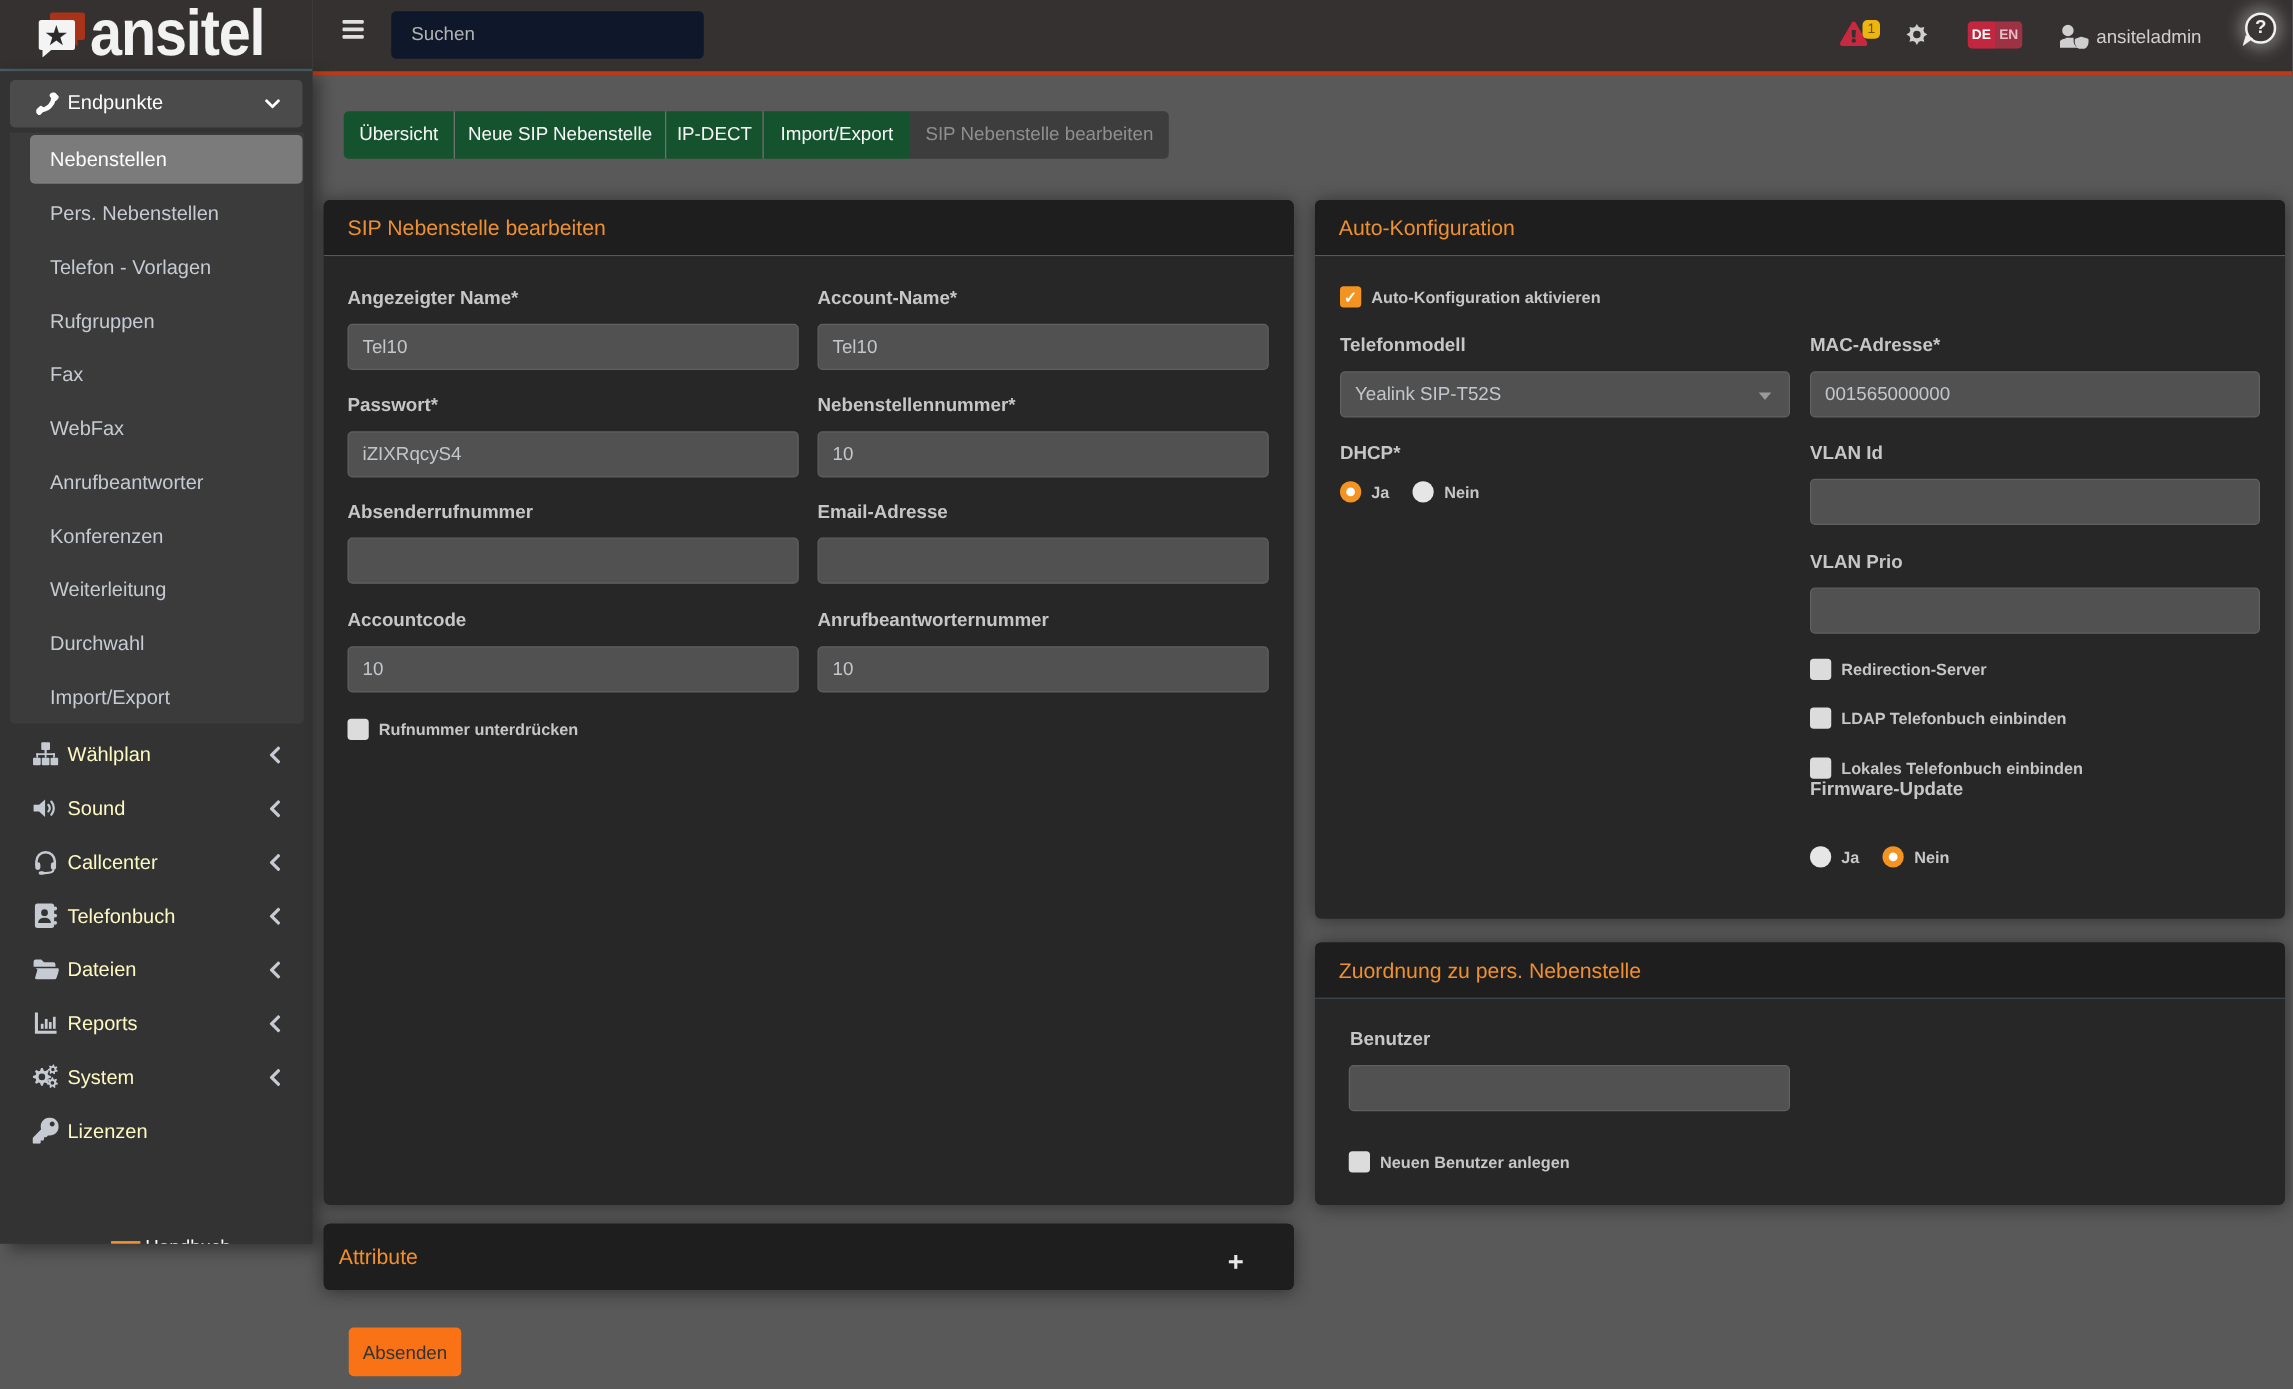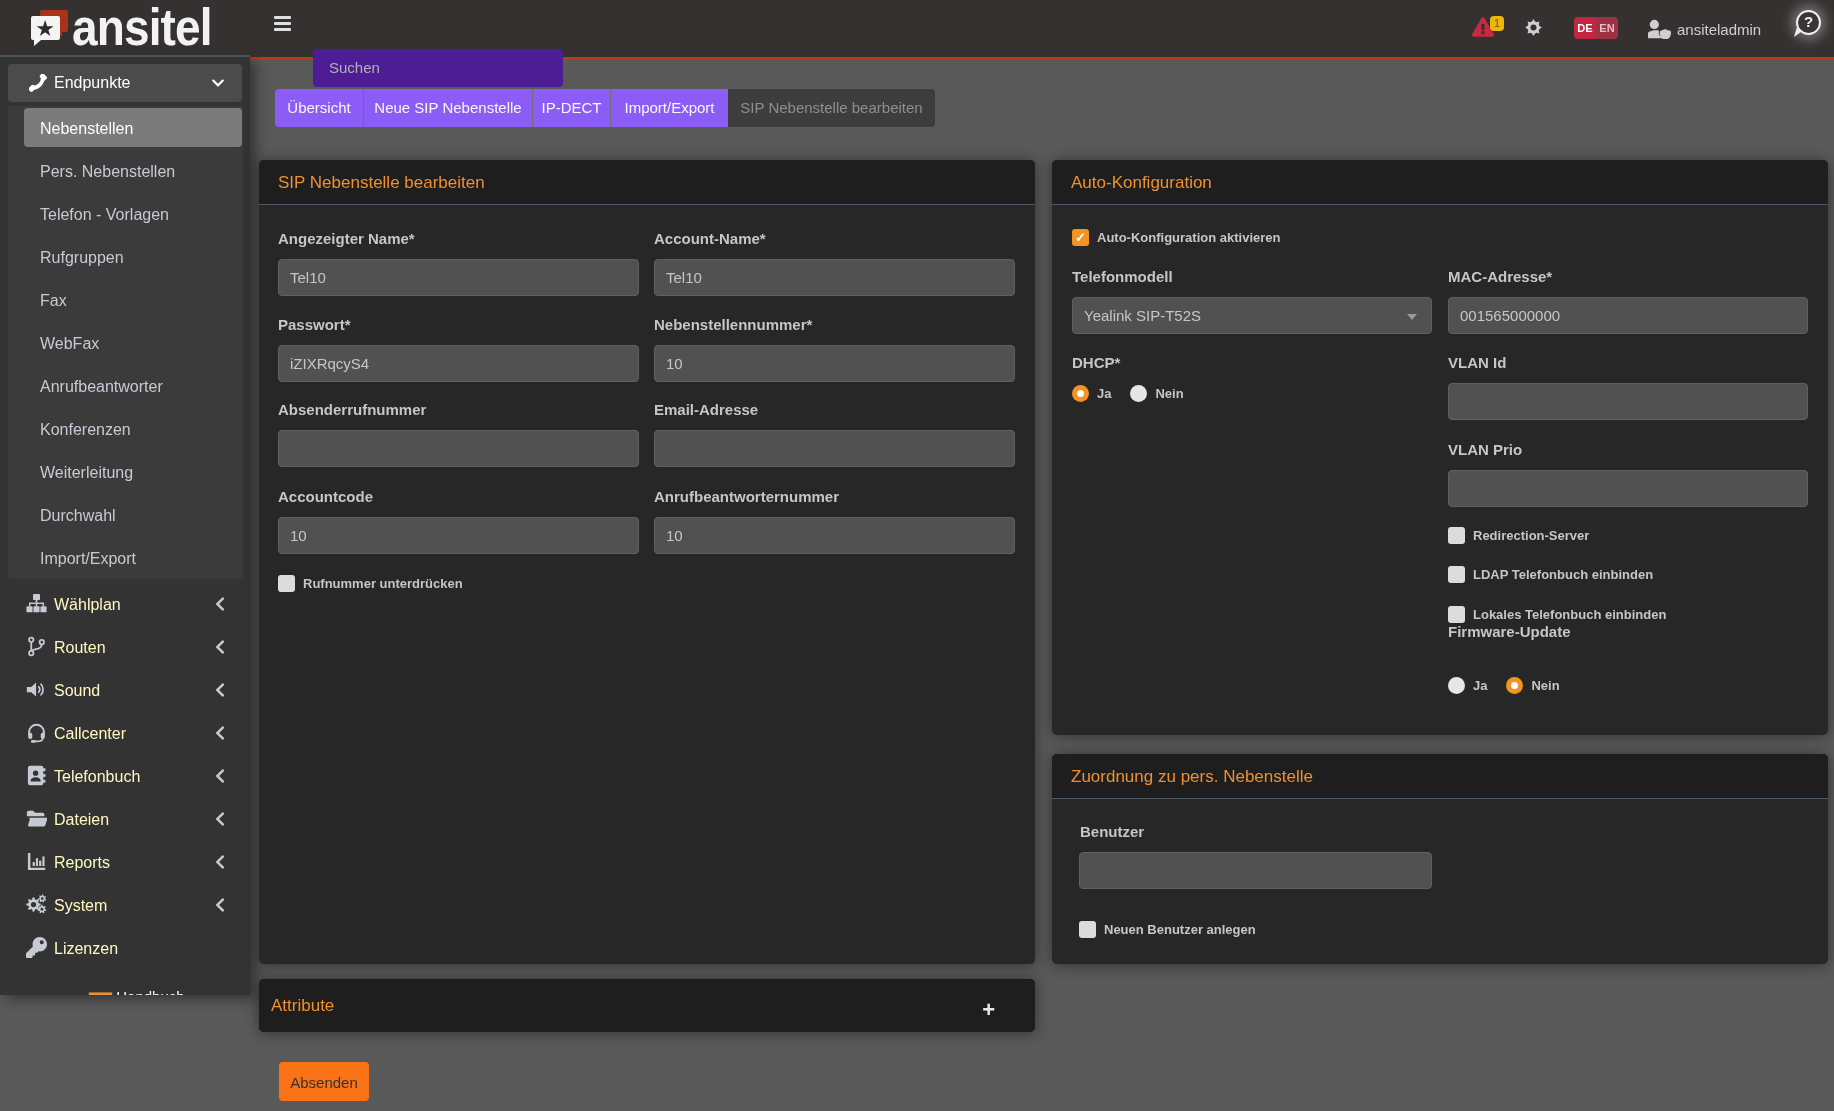--- a/index.html
+++ b/index.html
@@ -8,21 +8,21 @@
   body { font-family:"Liberation Sans", sans-serif; background:#595959; position:relative; }
 
   
   .topbar { position:absolute; left:0; top:0; width:1834px; height:60px; }
   .brand { position:absolute; left:0; top:0; width:250px; height:57px; background:#353131; border-bottom:2px solid #4e5b66; }
   .nav { position:absolute; left:250px; top:0; width:1584px; height:60px; background:#353131; border-bottom:3px solid #bd3a17; }
   .logo { position:absolute; left:30px; top:8px; }
   .logotext { position:absolute; left:72px; top:1px; color:#f2f2f2; font-size:52px; font-weight:bold; letter-spacing:-1px; transform:scaleX(0.885); transform-origin:left; line-height:53px; }
   .burger { position:absolute; left:274px; top:16px; width:17px; height:17px; cursor:pointer; }
   .burger div { height:3px; background:#e0e0e0; margin-bottom:3px; border-radius:1px; }
-  .search { position:absolute; left:313px; top:9px; width:250px; height:38px; background:#4c1d95; border-radius:4px; color:#b3b3b3; font-size:15px; line-height:38px; padding-left:16px;margin-top:40px; }
+  .search { position:absolute; left:313px; top:9px; width:250px; height:38px; background:#0f172a; border-radius:4px; color:#b3b3b3; font-size:15px; line-height:38px; padding-left:16px; }
   .badge1 { position:absolute; left:1490px; top:16px; width:14px; height:15px; background:#edb50f; border-radius:4px; color:#6b5900; font-size:11px; text-align:center; line-height:15px; }
   .langs { position:absolute; left:1574px; top:17px; height:22px; border-radius:4px; overflow:hidden; font-weight:bold; }
   .langs span { display:inline-block; width:22px; height:22px; line-height:22px; text-align:center; float:left; font-size:11px; }
   .de { background:#c32740; color:#fff; }
   .en { background:#9e3143; color:#e8bfc6; }
   .username { position:absolute; left:1677px; top:21px; color:#cfcfcf; font-size:15px; }
   .help { position:absolute; left:1796px; top:10px; width:25px; height:25px; border-radius:50%; border:2.5px solid #f0f0f0; color:#f0f0f0; font-weight:bold; font-size:15px; text-align:center; line-height:20px; background:#3a3636; box-shadow:0 0 12px 5px rgba(255,255,255,0.30); }
   .help:after { content:""; position:absolute; left:-4px; bottom:-4px; width:9px; height:9px; background:#f0f0f0; clip-path:polygon(0 100%, 95% 30%, 30% 0); }
 
   
@@ -36,21 +36,21 @@
   .submenu a.sel { background:#7b7b7b; color:#fdfdfd; border-radius:4px; margin:2px 1px 0 16px; height:39px; line-height:42px; padding-left:16px; }
   .menu { position:absolute; left:0; top:524px; width:250px; }
   .mitem { position:relative; height:43px; line-height:47px; color:#fef9c3; font-size:16px; }
   .mitem .ic { position:absolute; left:26px; top:12px; width:21px; height:21px; }
   .mitem .lb { margin-left:54px; }
   .mitem .ch { position:absolute; right:24px; top:15px; }
   .handbuch { position:absolute; left:89px; top:931px; color:#fff; font-size:15px; }
 
   
   .tabs { position:absolute; left:275px; top:89px; height:38px; display:flex; }
-  .tab { height:38px; line-height:38px; background:#8b5cf6; color:#f8f8f8; font-size:15px; text-align:center; border-left:1px solid #6f6f6f; }
+  .tab { height:38px; line-height:38px; background:#14532d; color:#f8f8f8; font-size:15px; text-align:center; border-left:1px solid #6f6f6f; }
   .tab:first-child { border-left:none; border-radius:4px 0 0 4px; }
   .tab.active { background:#3d3d3d; color:#8f8f8f; border-left:none; border-radius:0 4px 4px 0; }
 
   .panel { position:absolute; background:#272727; border-radius:5px; box-shadow:0 1px 14px rgba(0,0,0,0.45); }
   .phead { height:45px; background:#1e1e1e; border-bottom:1px solid #4e5b66; border-radius:5px 5px 0 0; color:#ef9030; font-size:17px; line-height:45px; padding-left:19px; }
   #p-sip  { left:259px;  top:160px; width:776px; height:804px; }
   #p-auto { left:1052px; top:160px; width:776px; height:575px; }
   #p-zu   { left:1052px; top:754px; width:776px; height:210px; }
   #p-attr { left:259px;  top:979px; width:776px; height:53px; background:#1e1e1e; }
   #p-attr .phead { border-bottom:none; height:53px; line-height:53px; border-radius:5px;padding-left:12px; }
@@ -154,33 +154,20 @@
             <rect x="8.5" y="15" width="7" height="7" rx="1"></rect>
             <rect x="16.5" y="15" width="7" height="7" rx="1"></rect>
           </g>
         </svg>
       <span class="lb">Wählplan</span><svg class="ch" viewBox="0 0 320 512" width="12" height="16">
           <path fill="#c6cbd3" d="M34.52 239.03L228.87 44.69c9.37-9.37 24.57-9.37 33.94 0l22.67 22.67c9.36 9.36 9.37 24.52.04 33.9L131.49 256l154.02 154.75c9.34 9.38 9.32 24.54-.04 33.9l-22.67 22.67c-9.37 9.37-24.57 9.37-33.94 0L34.52 272.97c-9.37-9.37-9.37-24.57 0-33.94z"></path>
         </svg>
     </div>
     <div class="mitem">
       <svg class="ic" viewBox="0 0 24 24">
-          <g fill="none" stroke="#c6cbd3" stroke-width="2.0">
-            <circle cx="6.0" cy="4.4" r="2.5"></circle>
-            <circle cx="6.0" cy="19.6" r="2.5"></circle>
-            <circle cx="18.0" cy="7.0" r="2.5"></circle>
-            <path d="M6.0 7.0 v10.0 M18.0 9.6 c0 3.8-3.6 4.8-6.6 5.3 -2.4 0.4-4.6 1.1-5.2 2.1"></path>
-          </g>
-        </svg>
-      <span class="lb">Routen</span><svg class="ch" viewBox="0 0 320 512" width="12" height="16">
-          <path fill="#c6cbd3" d="M34.52 239.03L228.87 44.69c9.37-9.37 24.57-9.37 33.94 0l22.67 22.67c9.36 9.36 9.37 24.52.04 33.9L131.49 256l154.02 154.75c9.34 9.38 9.32 24.54-.04 33.9l-22.67 22.67c-9.37 9.37-24.57 9.37-33.94 0L34.52 272.97c-9.37-9.37-9.37-24.57 0-33.94z"></path>
-        </svg>
-    </div>
-    <div class="mitem">
-      <svg class="ic" viewBox="0 0 24 24">
           <polygon points="1,9 6,9 11.5,4 11.5,20 6,15 1,15" fill="#c6cbd3"></polygon>
           <g fill="none" stroke="#c6cbd3" stroke-width="2" stroke-linecap="round">
             <path d="M14.5 9 a4.2 4.2 0 0 1 0 6"></path>
             <path d="M17.2 6 a9 9 0 0 1 0 12"></path>
           </g>
         </svg>
       <span class="lb">Sound</span><svg class="ch" viewBox="0 0 320 512" width="12" height="16">
           <path fill="#c6cbd3" d="M34.52 239.03L228.87 44.69c9.37-9.37 24.57-9.37 33.94 0l22.67 22.67c9.36 9.36 9.37 24.52.04 33.9L131.49 256l154.02 154.75c9.34 9.38 9.32 24.54-.04 33.9l-22.67 22.67c-9.37 9.37-24.57 9.37-33.94 0L34.52 272.97c-9.37-9.37-9.37-24.57 0-33.94z"></path>
         </svg>
     </div>

